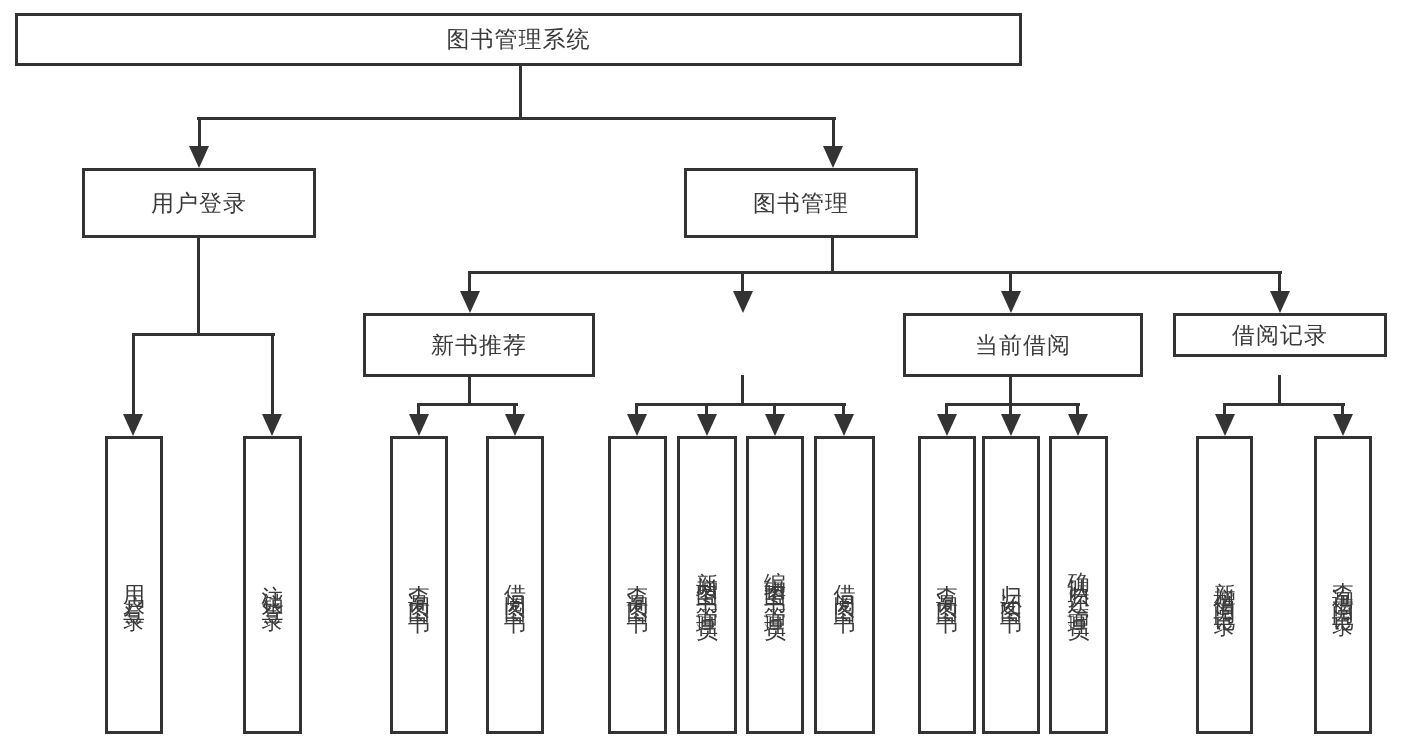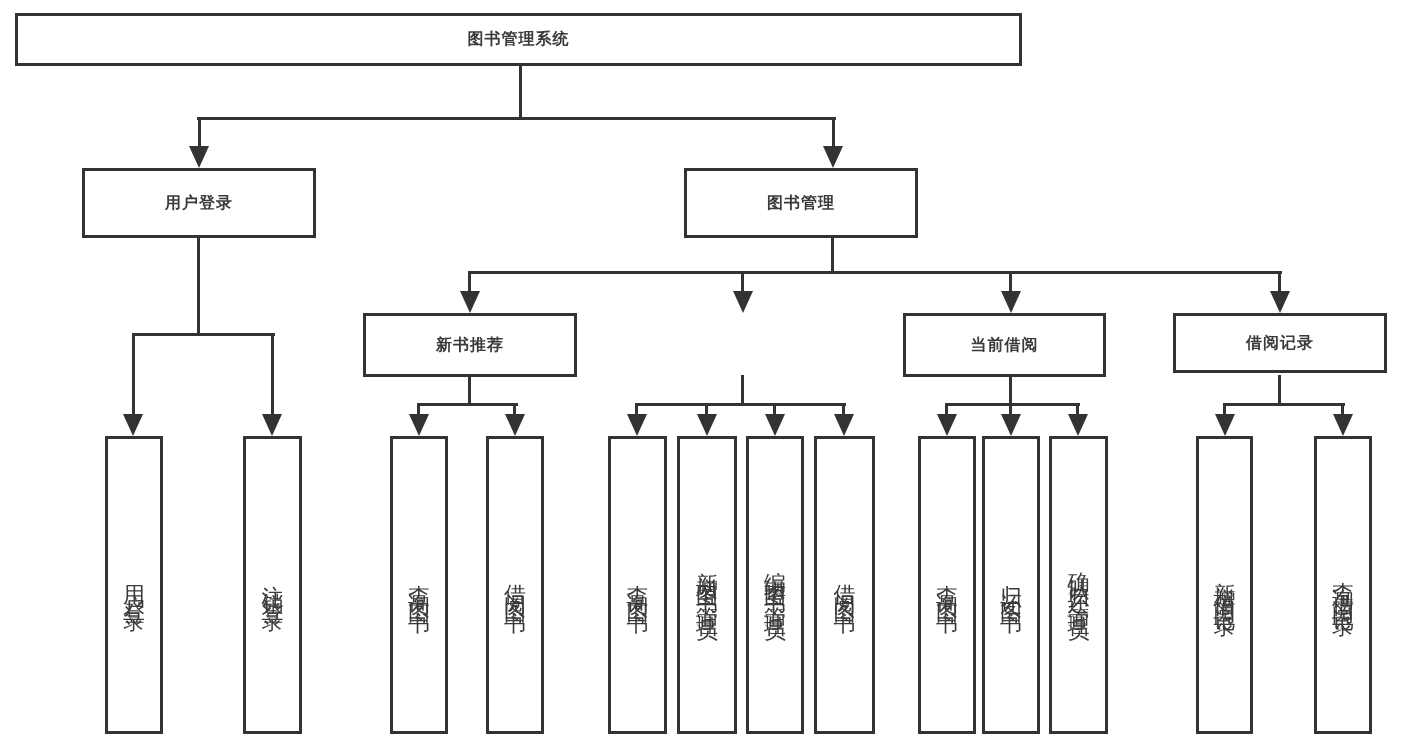--- a/index.html
+++ b/index.html
@@ -14,24 +14,23 @@
     position:absolute;
     box-sizing:border-box;
     background:#ffffff;
     border:3px solid #333333;
     display:flex;
     align-items:center;
     justify-content:center;
     color:#3a3a3a;
   }
   .hlabel{
-    font-size:16px;
+    font-size:23px;
     letter-spacing:1px;
     white-space:nowrap;
-    font-weight:bold;
   }
   .vlabel{
     writing-mode:vertical-rl;
     text-orientation:mixed;
     font-size:22px;
     letter-spacing:9px;
     line-height:1.1;
     white-space:nowrap;
   }
   .vlabel.tight{letter-spacing:7px;}
@@ -63,30 +62,30 @@
   </div>
 
   <div class="box" style="left:82px;top:168px;width:234px;height:70px;">
     <span class="hlabel">用户登录</span>
   </div>
 
   <div class="box" style="left:684px;top:168px;width:234px;height:70px;">
     <span class="hlabel">图书管理</span>
   </div>
 
-  <div class="box" style="left:363px;top:313px;width:214px;height:64px;">
+  <div class="box" style="left:363px;top:313px;width:232px;height:64px;">
     <span class="hlabel">新书推荐</span>
   </div>
 
 
-  <div class="box" style="left:903px;top:313px;width:203px;height:64px;">
+  <div class="box" style="left:903px;top:313px;width:240px;height:64px;">
     <span class="hlabel">当前借阅</span>
   </div>
 
-  <div class="box" style="left:1173px;top:313px;width:214px;height:60px;">
+  <div class="box" style="left:1173px;top:313px;width:214px;height:44px;">
     <span class="hlabel">借阅记录</span>
   </div>
 
   <div class="box" style="left:105px;top:436px;width:58px;height:298px;">
     <span class="vlabel">用户登录</span>
   </div>
 
   <div class="box" style="left:243px;top:436px;width:59px;height:298px;">
     <span class="vlabel">注销登录</span>
   </div>

